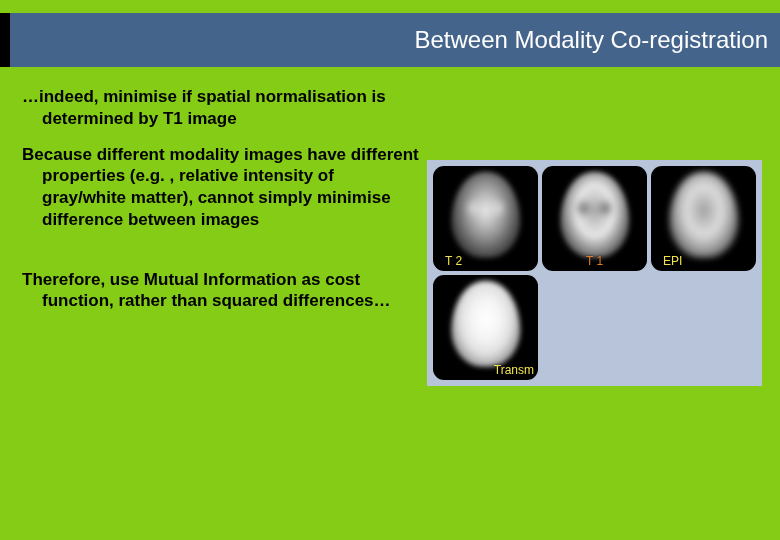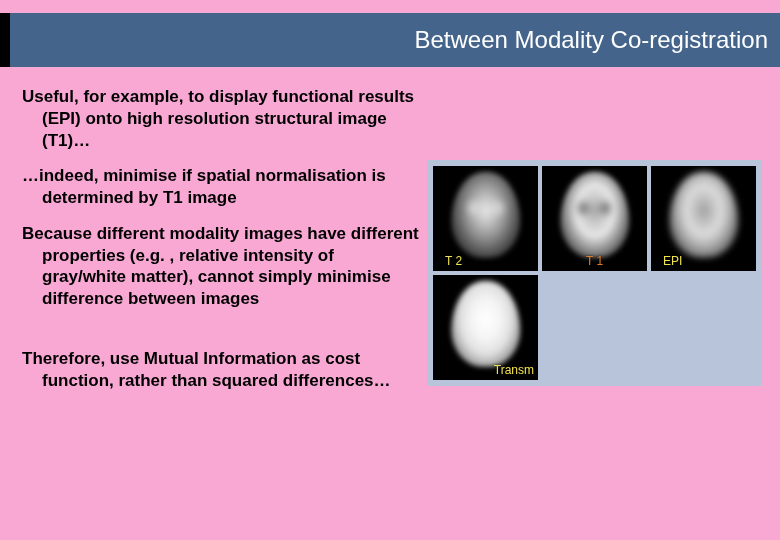--- a/index.html
+++ b/index.html
@@ -1,29 +1,29 @@
 <!DOCTYPE html>
 <html><head>
 <meta charset="utf-8">
 <style>
   * { box-sizing: border-box; margin: 0; padding: 0; }
   html, body { width: 780px; height: 540px; font-family: Arial, Helvetica, sans-serif; background: #fff; }
-  .slide { width: 780px; height: 540px; position: relative; background: #f9a8d4; }
+  .slide { width: 780px; height: 540px; position: relative; background: #84cc16; }
   .band { position: absolute; top: 13px; left: 10px; right: 0; height: 54px; background: #44648c; display: flex; align-items: center; justify-content: flex-end; padding-right: 12px; }
   .band-handle { position: absolute; top: 13px; left: 0; width: 10px; height: 54px; background: #000; }
   .title { color: #fff; font-size: 24px; font-weight: 400; }
   .body { position: absolute; top: 86px; left: 22px; right: 18px; bottom: 12px; display: flex; gap: 18px; }
   .textcol { flex: 0 0 400px; display: flex; flex-direction: column; gap: 14px; }
   .para { font-size: 17px; font-weight: 700; line-height: 1.28; color: #000; }
   .para-indent { padding-left: 20px; text-indent: -20px; }
   .para + .para-gap { margin-top: 24px; }
   .imgcol { flex: 1; position: relative; }
   .panel { position: absolute; top: 74px; right: 0; background: #b8c4da; padding: 6px; width: 335px; }
   .grid { display: grid; grid-template-columns: repeat(3,1fr); grid-template-rows: repeat(2,1fr); gap: 4px; }
-  .cell { position: relative; background: #000; height: 105px; overflow: hidden; }
+  .cell { position: relative; background: #000; height: 105px; overflow: hidden; border-radius: 11px; }
   .brain {
     position: absolute; top: 50%; left: 50%; transform: translate(-50%,-55%);
     width: 66%; height: 82%;
     border-radius: 48% 48% 44% 44% / 58% 58% 42% 42%;
     filter: blur(2.5px);
   }
   .brain::before, .brain::after {
     content: ""; position: absolute; border-radius: 50%;
     filter: blur(2px);
   }
@@ -49,21 +49,20 @@
 <body>
 
 <div class="slide">
   <div class="band-handle"></div>
   <div class="band">
     <div class="title">Between Modality Co-registration</div>
   </div>
 
   <div class="body">
     <div class="textcol">
-      <div class="para para-indent">Useful, for example, to display functional results (EPI) onto high resolution structural image (T1)…</div>
       <div class="para para-indent">…indeed, minimise if spatial normalisation is determined by T1 image</div>
       <div class="para para-indent">Because different modality images have different properties (e.g. , relative intensity of gray/white matter), cannot simply minimise difference between images</div>
       <div class="para para-indent para-gap">Therefore, use Mutual Information as cost function, rather than squared differences…</div>
     </div>
 
     <div class="imgcol">
       <div class="panel">
         <div class="grid">
           <div class="cell">
             <div class="brain b-t2"></div>

